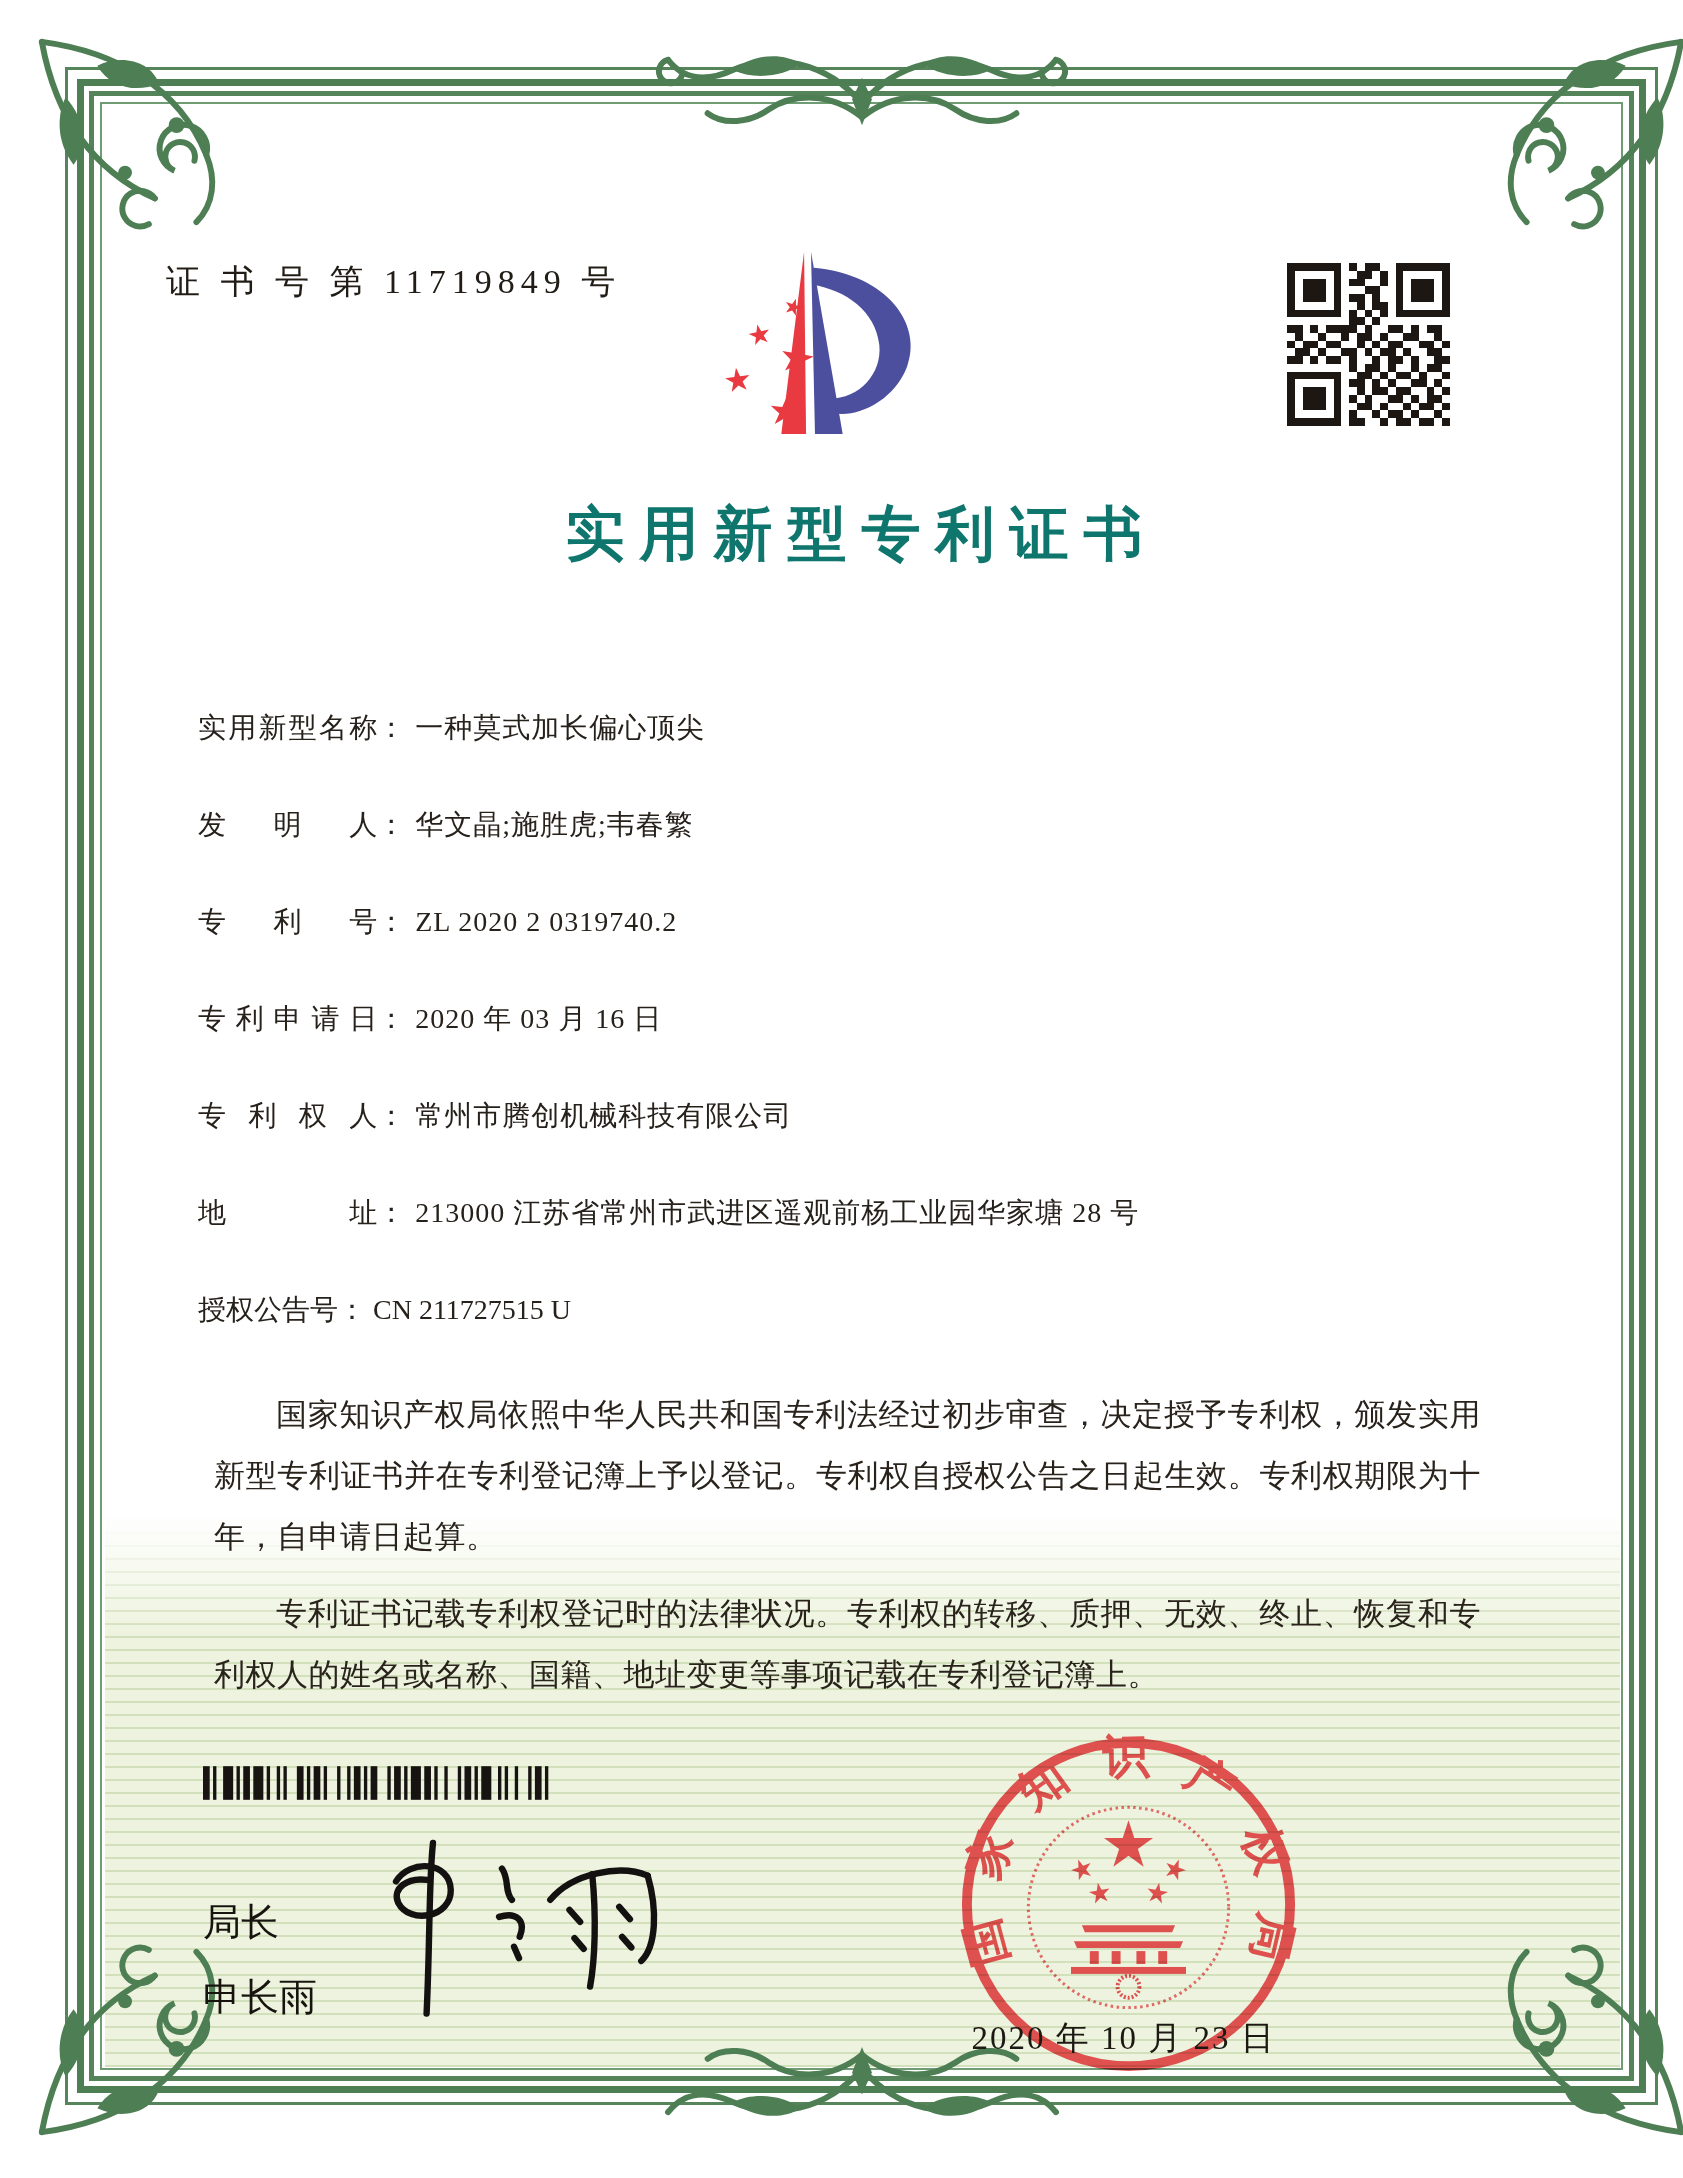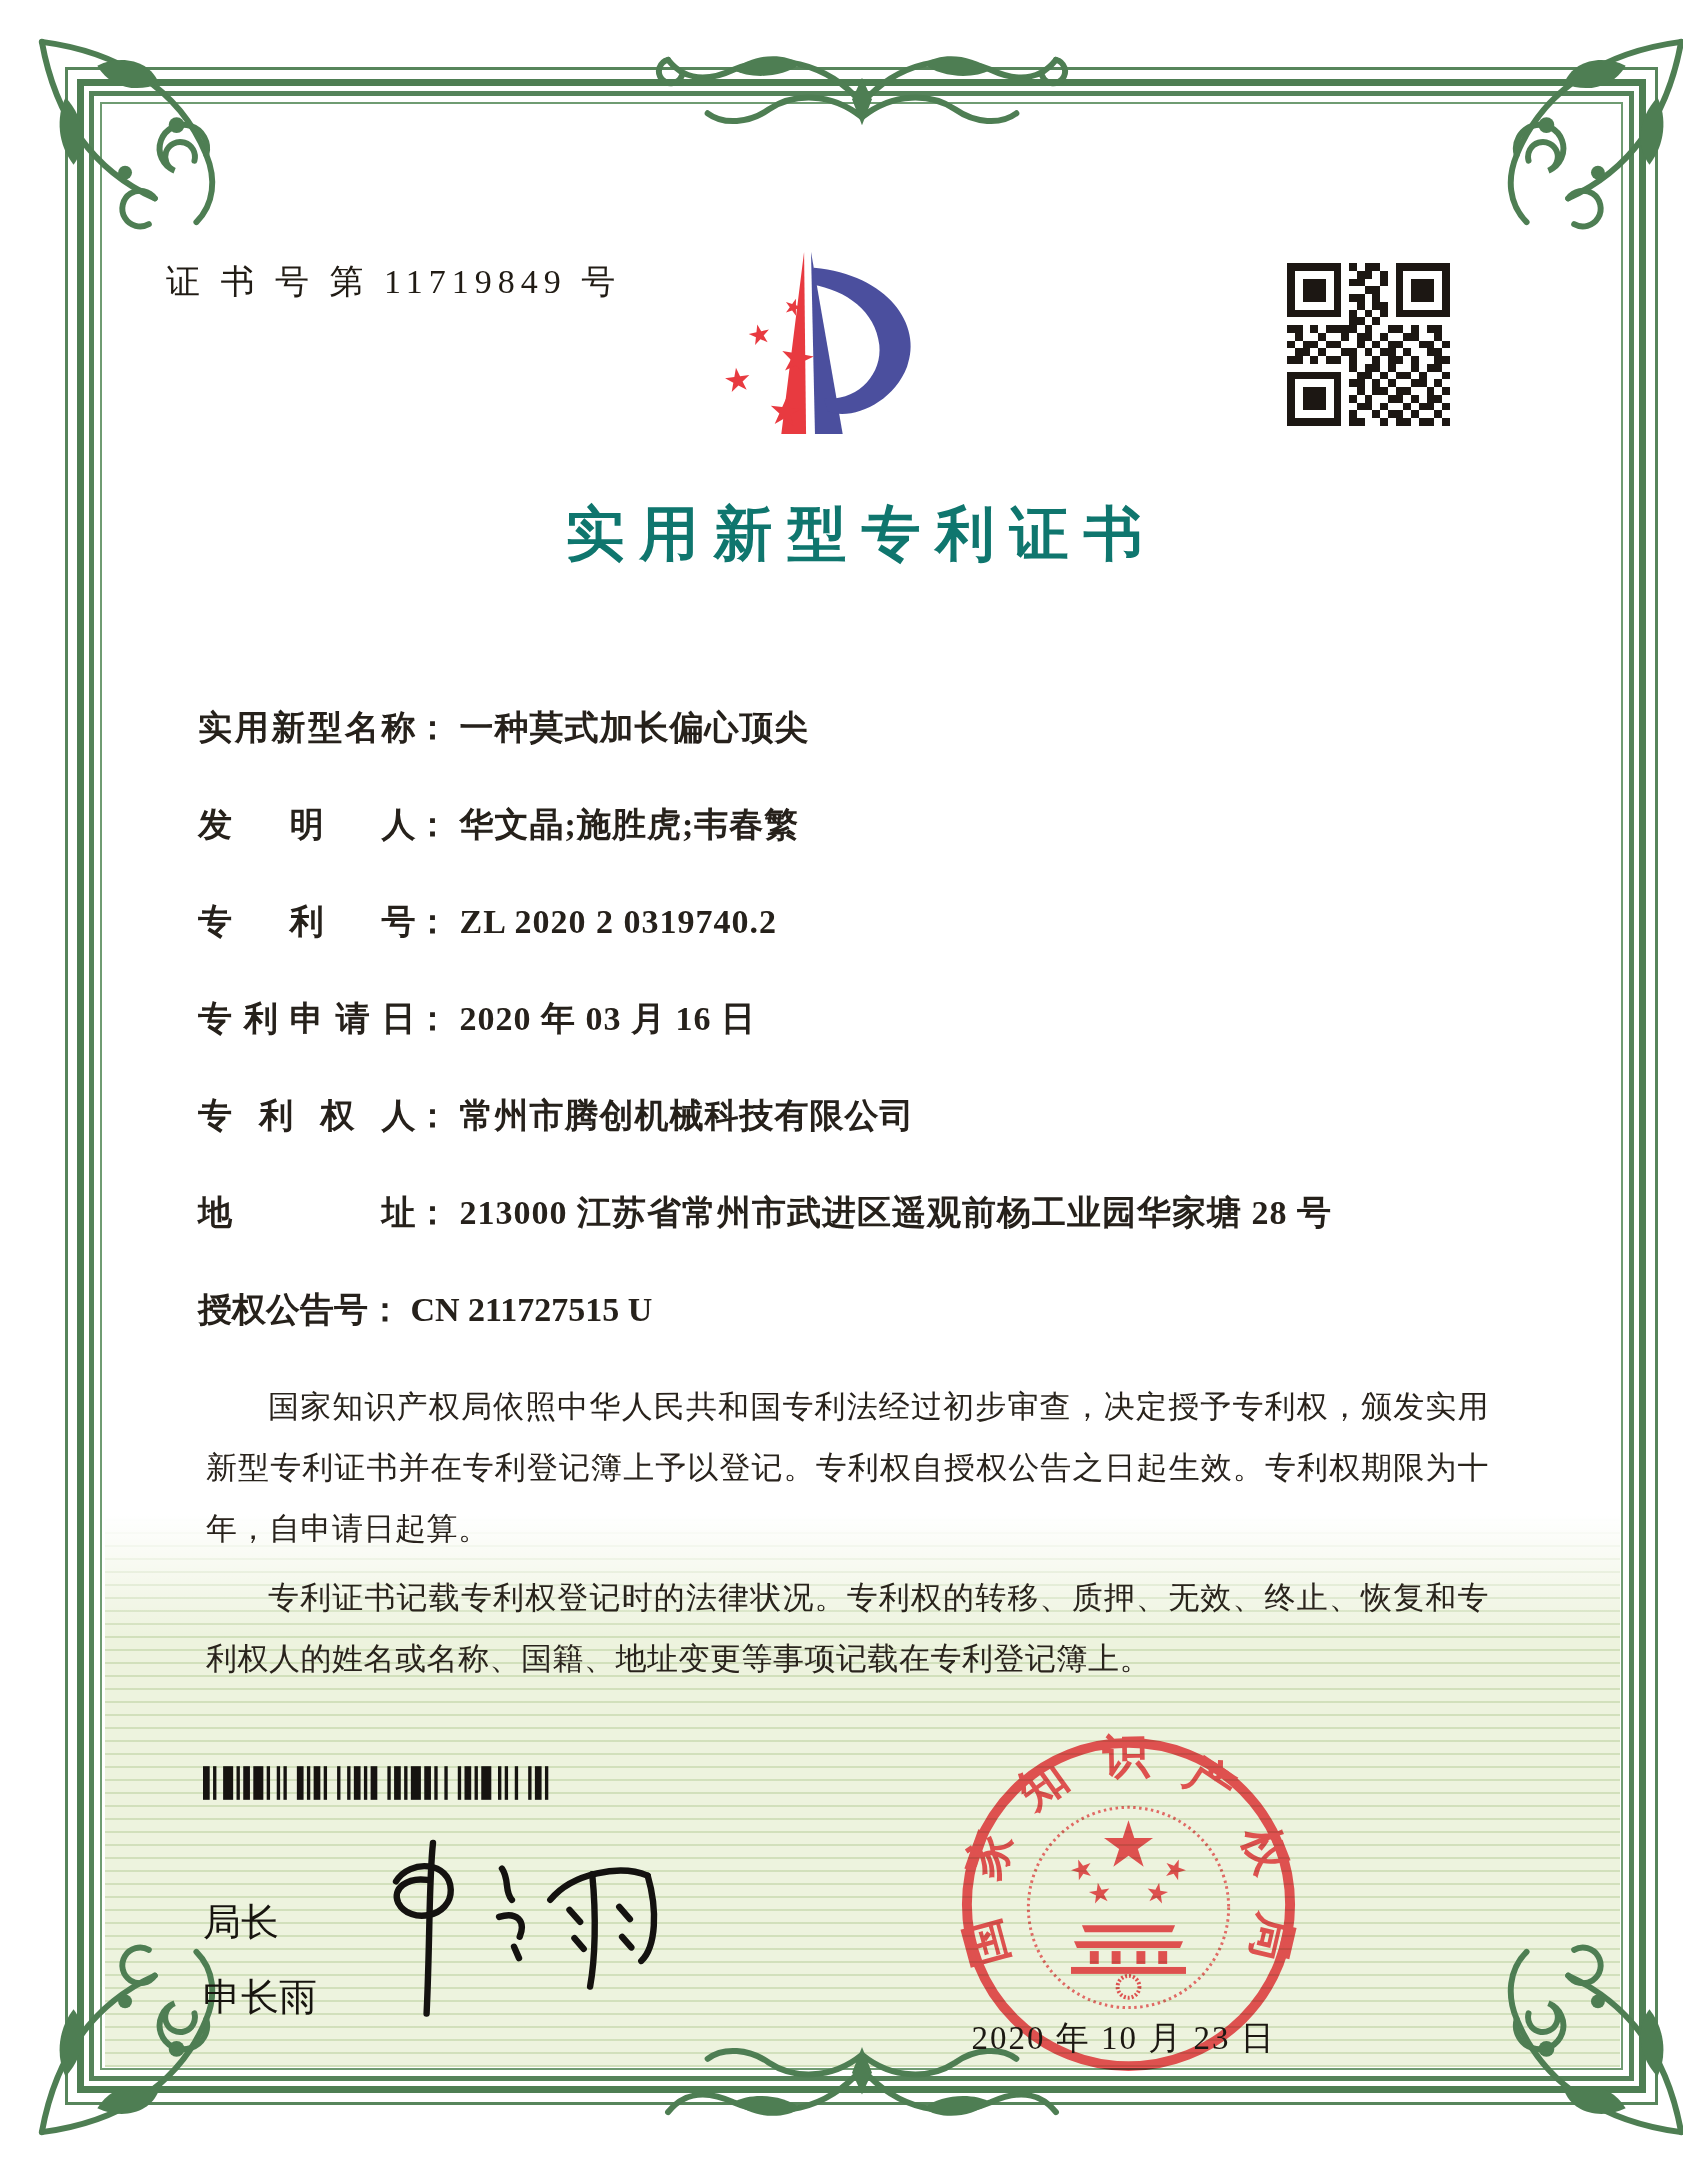--- a/index.html
+++ b/index.html
@@ -30,33 +30,33 @@
   }
   
   .certno{position:absolute; left:166px; top:259px; font-size:34px; letter-spacing:6px; color:#211c15;}
   .logo{position:absolute; left:688px; top:242px;}
   .qr{position:absolute; left:1287px; top:263px;}
   .title{
     position:absolute; left:0; right:0; top:495px; text-align:center;
     font-size:59px; font-weight:bold; letter-spacing:15px; color:#0f766e;
   }
   
-  .fields{position:absolute; left:198px; top:679px; width:1307px; font-size:34px;font-weight:bold;}
+  .fields{position:absolute; left:198px; top:679px; width:1307px; font-size:28px;}
   .frow{height:97px; display:flex; align-items:center;}
   .flabel{display:inline-block; width:6.4em; text-align:justify; text-align-last:justify;}
   .fcolon{display:inline-block;}
   .fvalue{display:inline-block; margin-left:10px; letter-spacing:1px;}
   .grantrow{height:97px; display:flex; align-items:center;}
   .grant-date{width:574px;}
   
   .body-text{
     position:absolute; left:198px; width:1299px; top:1368px;
     font-size:31px; line-height:61px; text-align:justify; letter-spacing:0.5px; color:#29231c;
   }
-  .body-text p{margin:8px; text-indent:2em;}
+  .body-text p{margin:16px; text-indent:2em;}
   
   .barcode{position:absolute; left:203px; top:1766px;}
   .officer{position:absolute; left:203px; top:1897px; font-size:38px; color:#17140f;}
   .officer .o-title{margin-bottom:24px;}
   .sign{position:absolute; left:342px; top:1830px;}
   .seal{position:absolute; left:955px; top:1731px; opacity:0.94; mix-blend-mode:multiply;}
   .seal-date{
     position:absolute; left:965px; top:2016px; width:317px; text-align:center;
     font-size:33px; letter-spacing:2px; color:#1c1812; z-index:5;
   }

